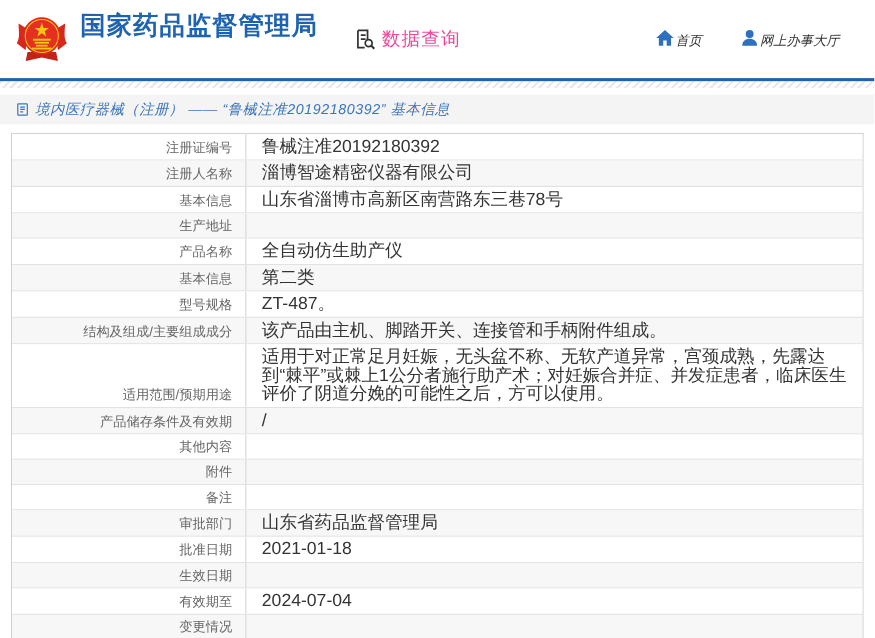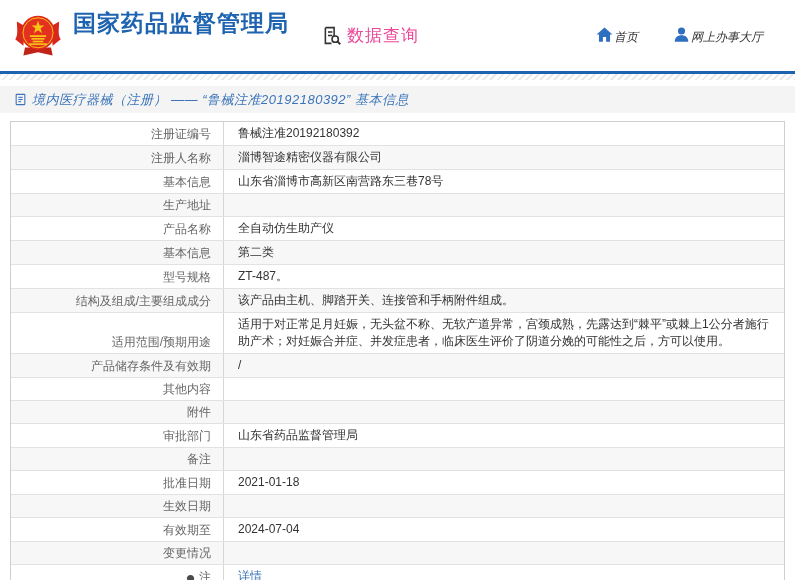--- a/index.html
+++ b/index.html
@@ -34,21 +34,21 @@
   .crumb-bar { margin-top:6px; height:27px; background:#f4f4f4; display:flex; align-items:center; padding-left:14px; }
   .crumb-text { font-size:13px; color:#3c74ba; margin-left:5px; letter-spacing:0.5px;font-style:italic; }
 
   
   .info-table { margin:8px 10px 0 10px; border:1px solid #cfcfcf; border-bottom:none; }
   .t-row { display:flex; border-bottom:1px solid #e2e2e2; background:#fff; }
   .t-row:nth-child(even) { background:#f7f7f7; }
   .t-label { flex:0 0 213px; width:213px; text-align:right; padding:3px 12px 3px 6px;
     font-size:12px; line-height:16px; color:#666; border-right:1px solid #d6d6d6;
     display:flex; justify-content:flex-end; align-items:flex-end; gap:3px; min-height:22px; }
-  .t-value { flex:1; padding:3px 12px 3px 14px; font-size:12px; line-height:17px; color:#333;
+  .t-value { flex:1; padding:3px 12px 3px 14px; font-size:16px; line-height:17px; color:#333;
     display:flex; align-items:flex-end; min-height:22px; }
   .t-value .link { color:#3c74ba; text-decoration:none; cursor:pointer; }
   .pin { display:inline-block; }
 
   svg { display:block; }
 </style>
 </head>
 <body>
 
 <div class="page">
@@ -215,32 +215,32 @@
       <div class="t-row">
         <div class="t-label">
           <span>附件</span>
         </div>
         <div class="t-value">
           <span></span>
         </div>
       </div>
       <div class="t-row">
         <div class="t-label">
+          <span>备注</span>
+        </div>
+        <div class="t-value">
+          <span></span>
+        </div>
+      </div>
+      <div class="t-row">
+        <div class="t-label">
           <span>审批部门</span>
         </div>
         <div class="t-value">
           <span>山东省药品监督管理局</span>
-        </div>
-      </div>
-      <div class="t-row">
-        <div class="t-label">
-          <span>备注</span>
-        </div>
-        <div class="t-value">
-          <span></span>
         </div>
       </div>
       <div class="t-row">
         <div class="t-label">
           <span>批准日期</span>
         </div>
         <div class="t-value">
           <span>2021-01-18</span>
         </div>
       </div>

